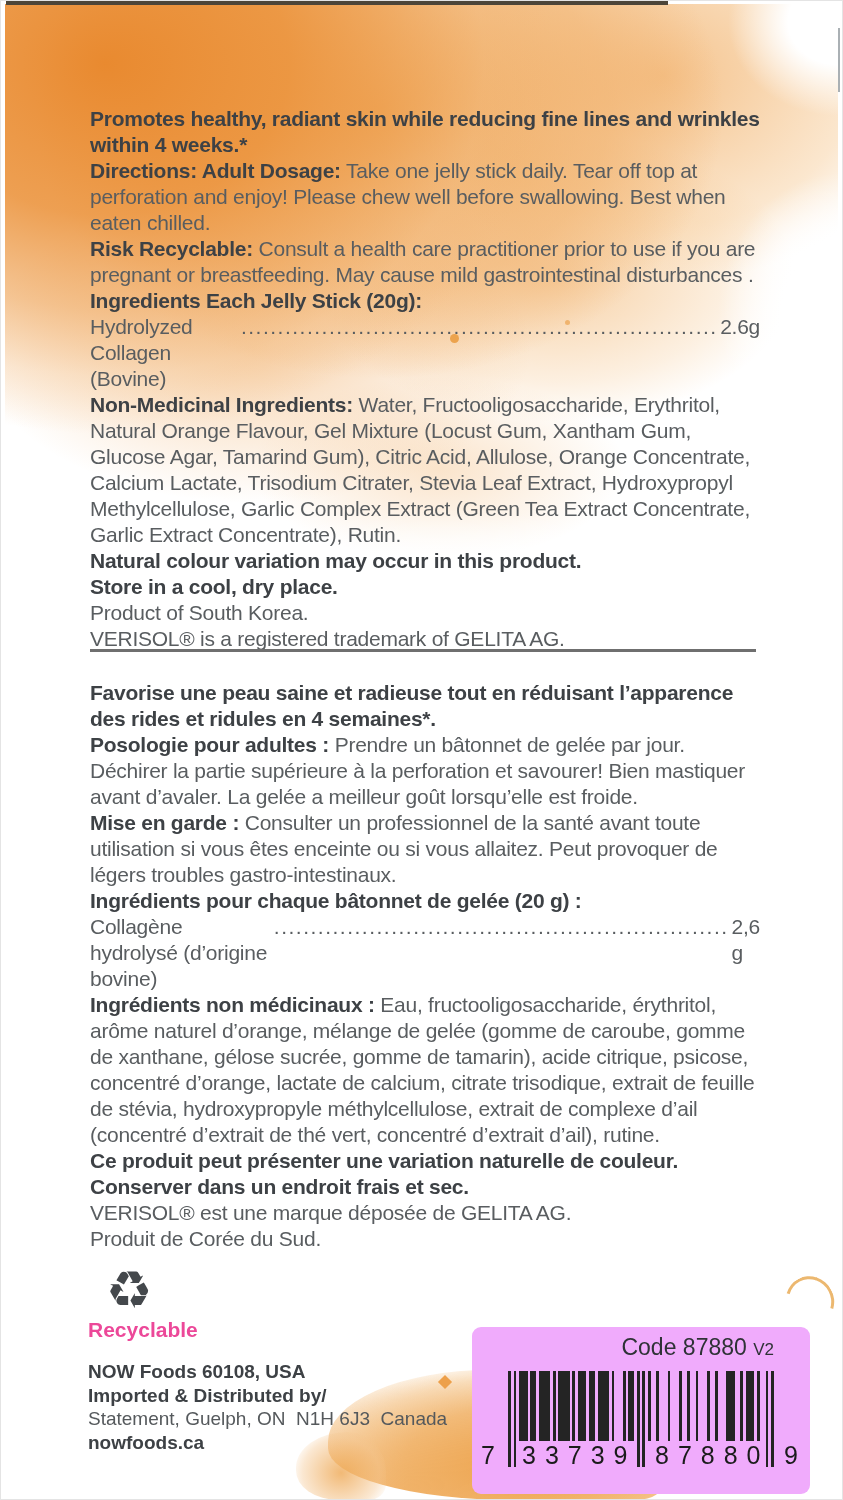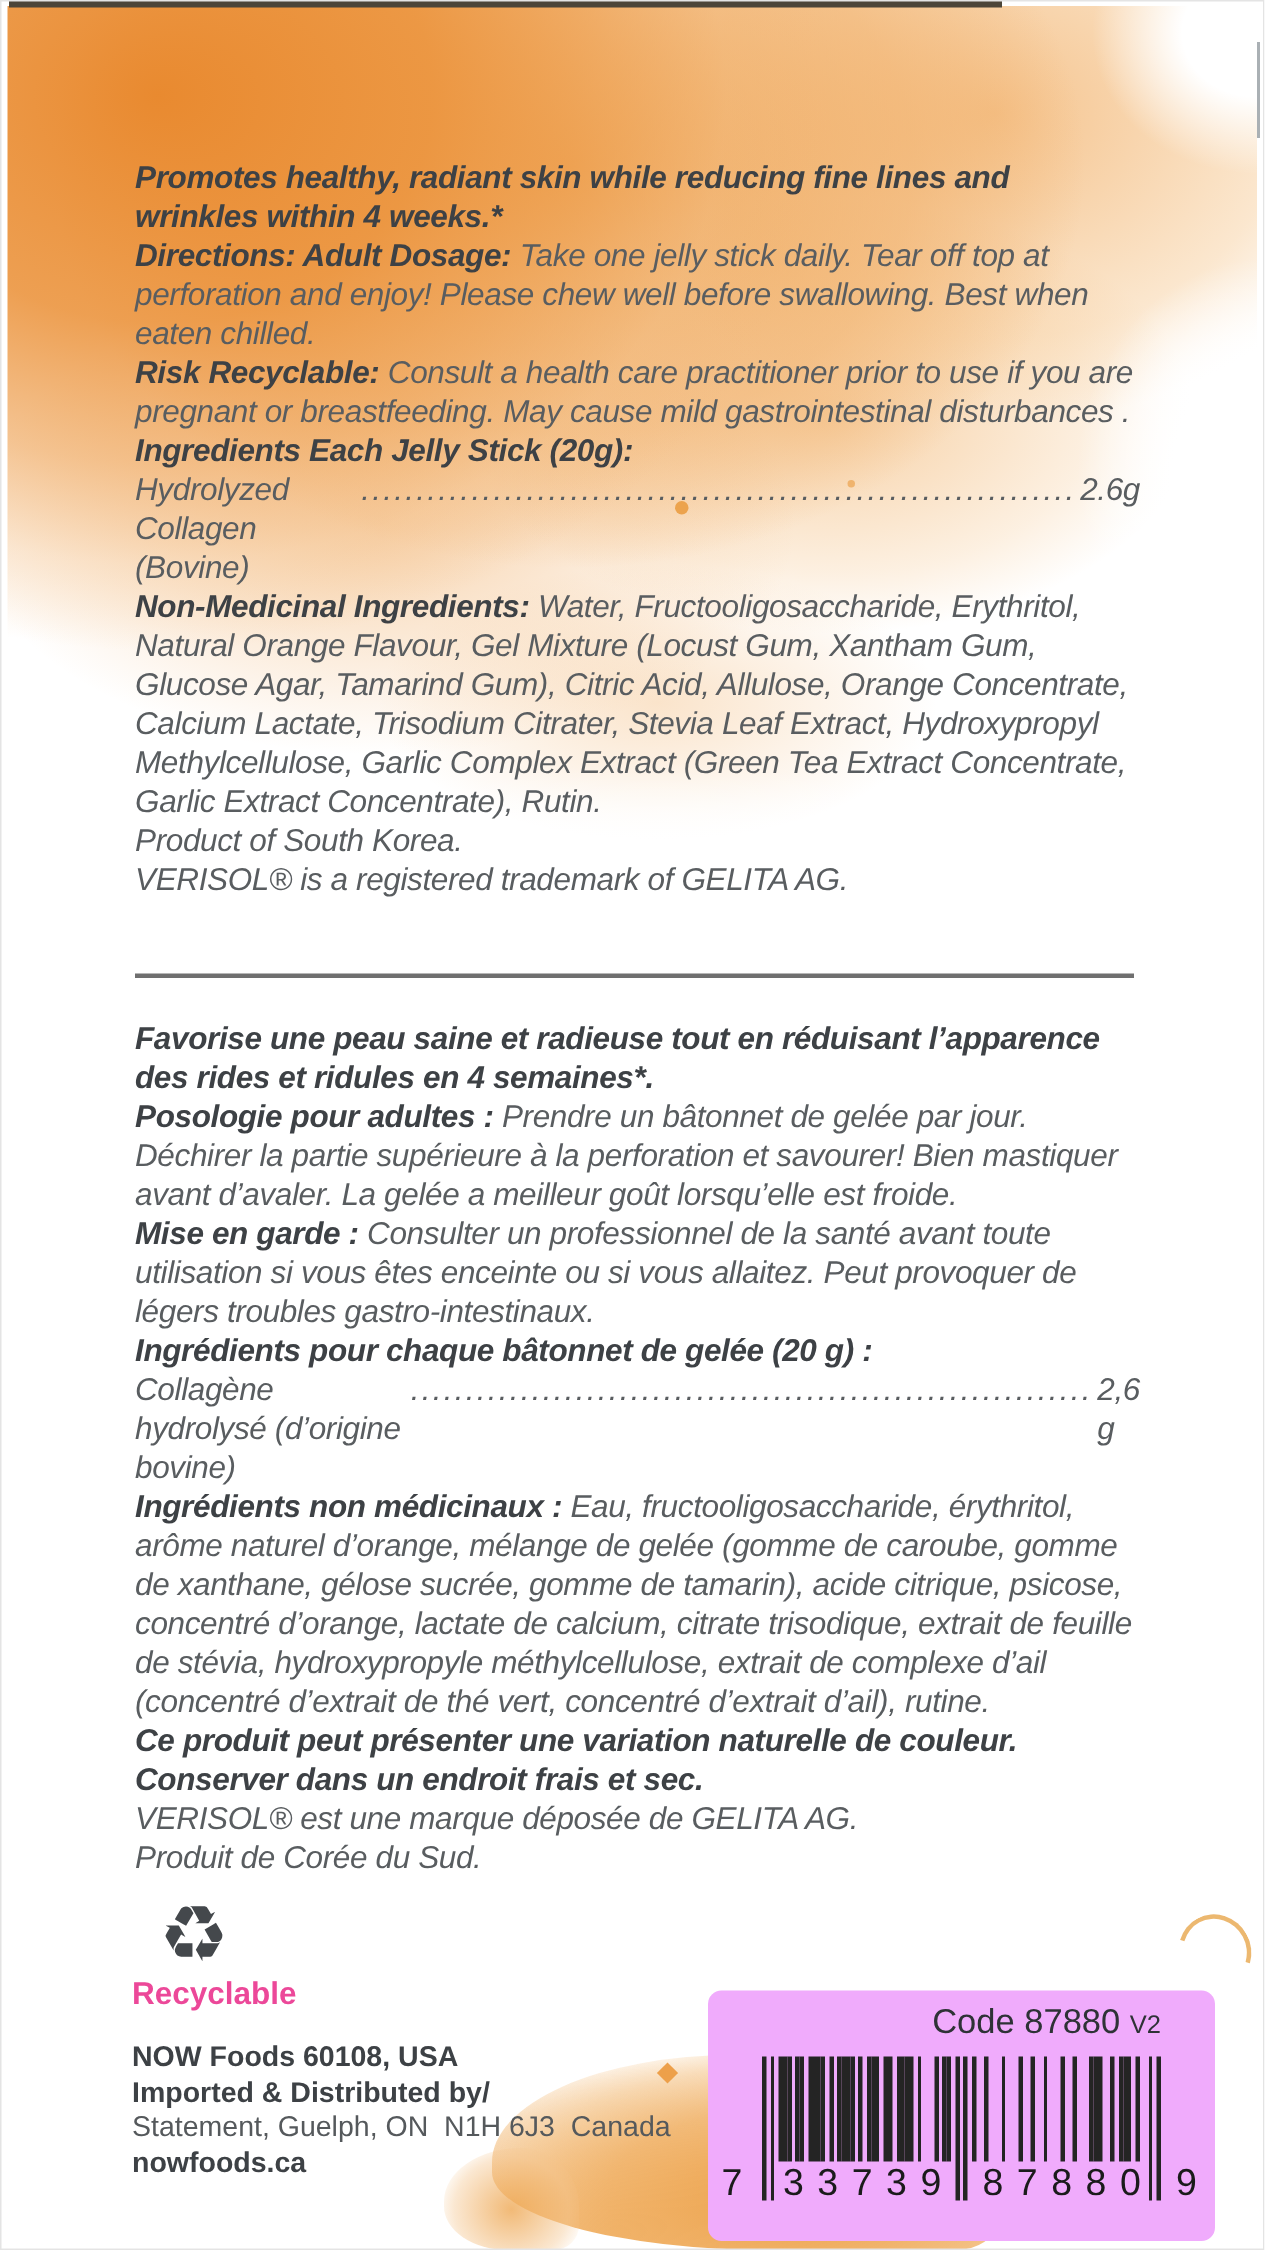--- a/index.html
+++ b/index.html
@@ -45,21 +45,21 @@
   .diamond{position:absolute;left:440px;top:1377px;width:10px;height:10px;background:#eda04a;transform:rotate(45deg);z-index:1;}
   .curl{
     position:absolute;left:786px;top:1276px;width:42px;height:44px;z-index:1;opacity:.8;
     border:3px solid #e8a74d;border-left-color:transparent;border-bottom-color:transparent;
     border-radius:50%;transform:rotate(-28deg);
   }
 
   
   .textcol{position:absolute;left:90px;width:670px;z-index:3;
     font-size:21px;line-height:26px;letter-spacing:-0.25px;color:#595d60;}
-  .textcol p{margin:0;font-style:italic;}
+  .textcol p{margin:0;}
   b,.b{font-weight:700;color:#3d4145;}
   .en-block{top:106px;}
   .fr-block{top:680px;}
   .divider{position:absolute;left:90px;top:649px;width:666px;height:3px;background:#6f6f6f;z-index:3;}
 
   .leader-line{display:flex;align-items:baseline;}
   .dots{flex:1 1 auto;overflow:hidden;white-space:nowrap;margin:0 5px;letter-spacing:1.5px;}
 
   
   .recycle-icon{position:absolute;left:106px;top:1264px;z-index:3;font-size:52px;line-height:52px;color:#44484c;
@@ -102,20 +102,22 @@
   <p class="b">Promotes healthy, radiant skin while reducing fine lines and wrinkles within 4 weeks.*</p>
   <p><b>Directions: Adult Dosage:</b> <span>Take one jelly stick daily. Tear off top at perforation and enjoy! Please chew well before swallowing. Best when eaten chilled.</span></p>
   <p><b>Risk Recyclable:</b> <span>Consult a health care practitioner prior to use if you are pregnant or breastfeeding. May cause mild gastrointestinal disturbances .</span></p>
   <p class="b">Ingredients Each Jelly Stick (20g):</p>
   <p class="leader-line">
       <span>Hydrolyzed Collagen (Bovine)</span>
       <span class="dots">........................................................................................................................</span>
       <span>2.6g</span>
     </p>
   <p><b>Non-Medicinal Ingredients:</b> <span>Water, Fructooligosaccharide, Erythritol, Natural Orange Flavour, Gel Mixture (Locust Gum, Xantham Gum, Glucose Agar, Tamarind Gum), Citric Acid, Allulose, Orange Concentrate, Calcium Lactate, Trisodium Citrater, Stevia Leaf Extract, Hydroxypropyl Methylcellulose, Garlic Complex Extract (Green Tea Extract Concentrate, Garlic Extract Concentrate), Rutin.</span></p>
+  <p class="b">Natural colour variation may occur in this product.</p>
+  <p class="b">Store in a cool, dry place.</p>
   <p>Product of South Korea.</p>
   <p>VERISOL® is a registered trademark of GELITA AG.</p>
 </div>
 
 <div class="divider"></div>
 
 <div class="textcol fr-block">
   <p class="b">Favorise une peau saine et radieuse tout en réduisant l’apparence des rides et ridules en 4 semaines*.</p>
   <p><b>Posologie pour adultes :</b> <span>Prendre un bâtonnet de gelée par jour. Déchirer la partie supérieure à la perforation et savourer! Bien mastiquer avant d’avaler. La gelée a meilleur goût lorsqu’elle est froide.</span></p>
   <p><b>Mise en garde :</b> <span>Consulter un professionnel de la santé avant toute utilisation si vous êtes enceinte ou si vous allaitez. Peut provoquer de légers troubles gastro-intestinaux.</span></p>

